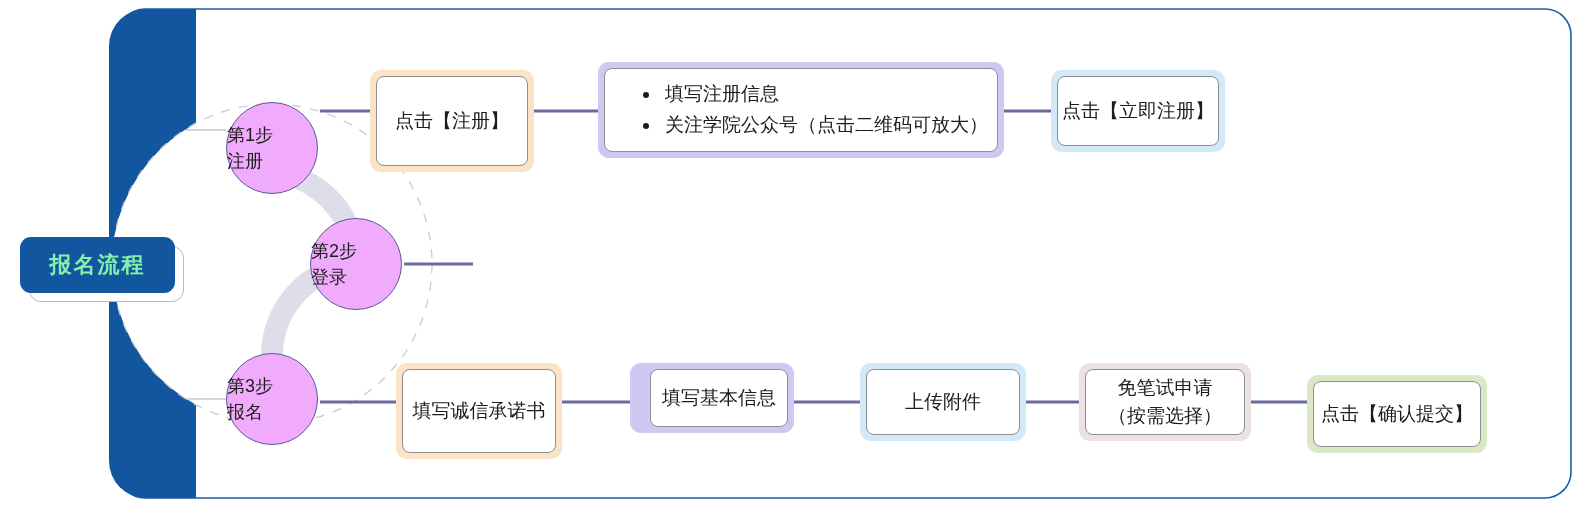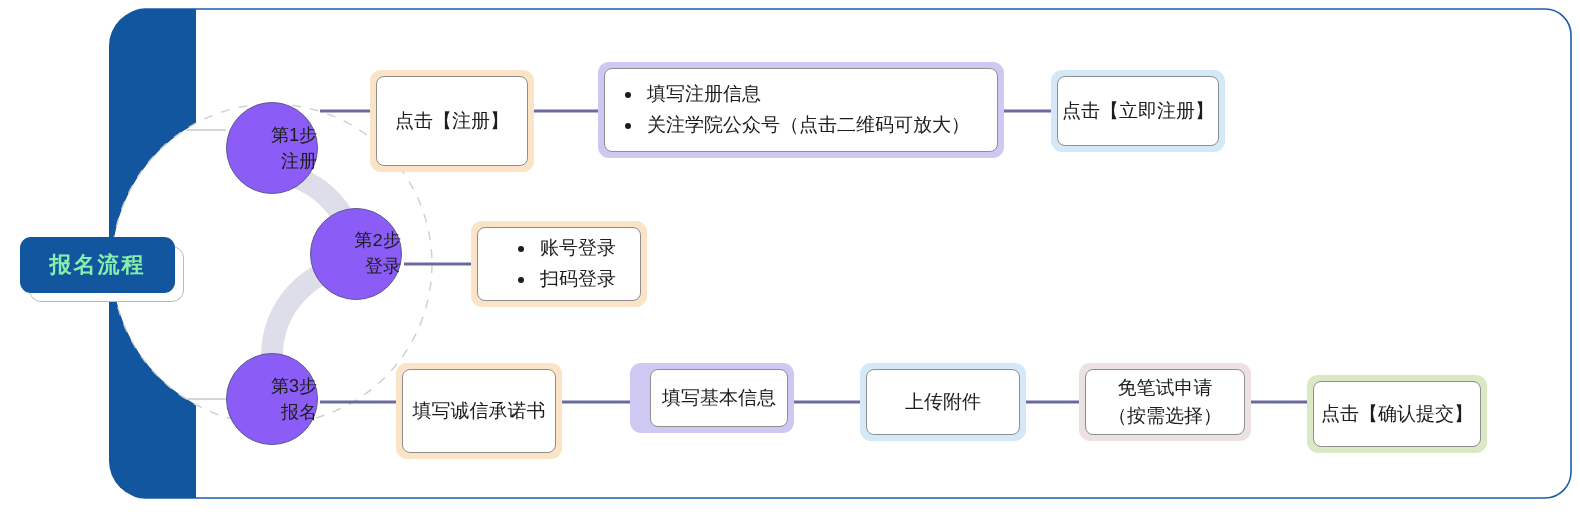--- a/index.html
+++ b/index.html
@@ -61,26 +61,26 @@
     font-weight: bold;
     letter-spacing: 2px;
   }
 
   
   .step-circle {
     position: absolute;
     width: 92px;
     height: 92px;
     border-radius: 50%;
-    background: #8b5cf6;
+    background: #f0abfc;
     border: 1.6px solid #5b5a95;
     box-sizing: border-box;
     display: flex;
     flex-direction: column;
-    align-items: flex-end;
+    align-items: flex-start;
     justify-content: center;
     color: #1c1c1c;
     font-size: 18px;
     line-height: 1.45;
   }
   .step-circle span { display: block; }
 
   
   .node {
     position: absolute;
@@ -102,21 +102,21 @@
     justify-content: center;
     color: #1c1c1c;
     font-size: 19px;
     line-height: 1.5;
     text-align: center;
   }
   .node.bullets > .inner {
     align-items: flex-start;
     justify-content: center;
     text-align: left;
-    padding-left: 20px;
+    padding-left: 38px;
   }
   .node ul {
     margin: 0;
     padding: 0 0 0 18px;
     list-style: disc;
   }
   .node ul li {
     font-size: 19px;
     line-height: 1.62;
     color: #1c1c1c;
@@ -162,21 +162,21 @@
 
   <div class="root-badge">
     <div class="ghost"></div>
     <div class="plate">报名流程</div>
   </div>
 
   <div class="step-circle" style="left:226px; top:102px;">
     <span>第1步</span>
     <span>注册</span>
   </div>
-  <div class="step-circle" style="left:310px; top:208px;font-family:Liberation Mono, monospace;">
+  <div class="step-circle" style="left:310px; top:218px;">
     <span>第2步</span>
     <span>登录</span>
   </div>
   <div class="step-circle" style="left:226px; top:353px;">
     <span>第3步</span>
     <span>报名</span>
   </div>
 
   <div class="node c-peach" style="left:370px; top:70px; width:164px; height:102px;">
     <div class="inner">点击【注册】</div>
@@ -188,28 +188,20 @@
         <li>填写注册信息</li>
         <li>关注学院公众号（点击二维码可放大）</li>
       </ul>
     </div>
   </div>
 
   <div class="node c-sky" style="left:1051px; top:70px; width:174px; height:82px;">
     <div class="inner">点击【立即注册】</div>
   </div>
 
-  <div class="node bullets c-peach" style="left:471px; top:221px; width:176px; height:86px;">
-    <div class="inner" style="padding-left:40px;">
-      <ul>
-        <li>账号登录</li>
-        <li>扫码登录</li>
-      </ul>
-    </div>
-  </div>
 
   <div class="node c-peach" style="left:396px; top:363px; width:166px; height:96px;">
     <div class="inner">填写诚信承诺书</div>
   </div>
 
   <div class="node c-lilac" style="left:630px; top:363px; width:164px; height:70px;padding-left:20px;">
     <div class="inner">填写基本信息</div>
   </div>
 
   <div class="node c-sky" style="left:860px; top:363px; width:166px; height:78px;">

